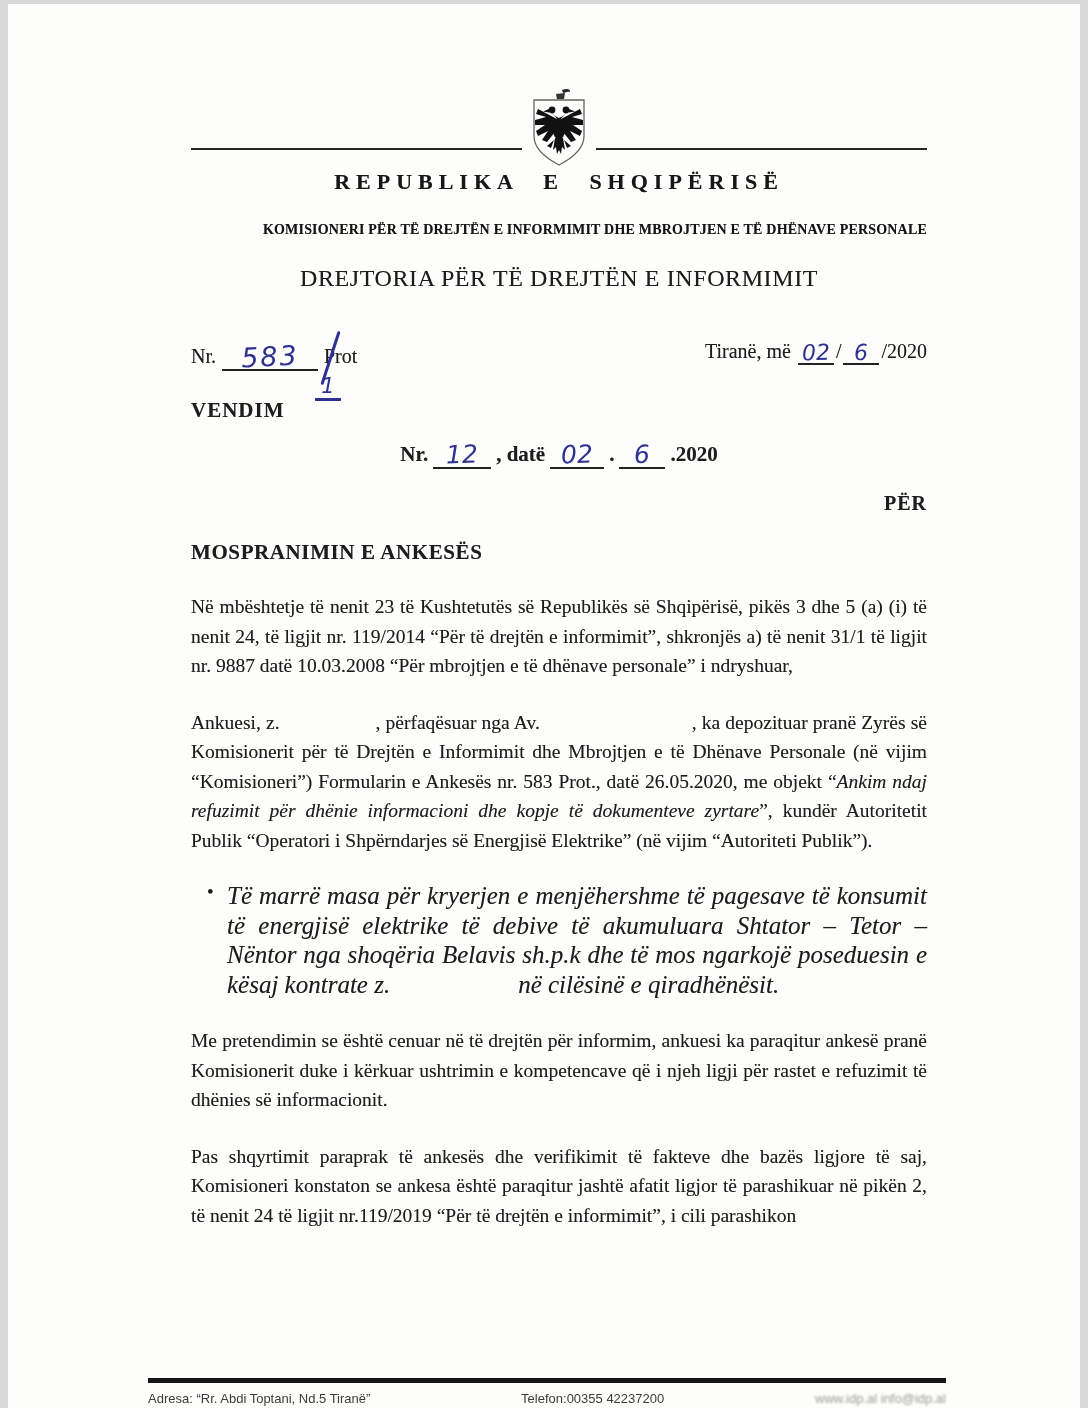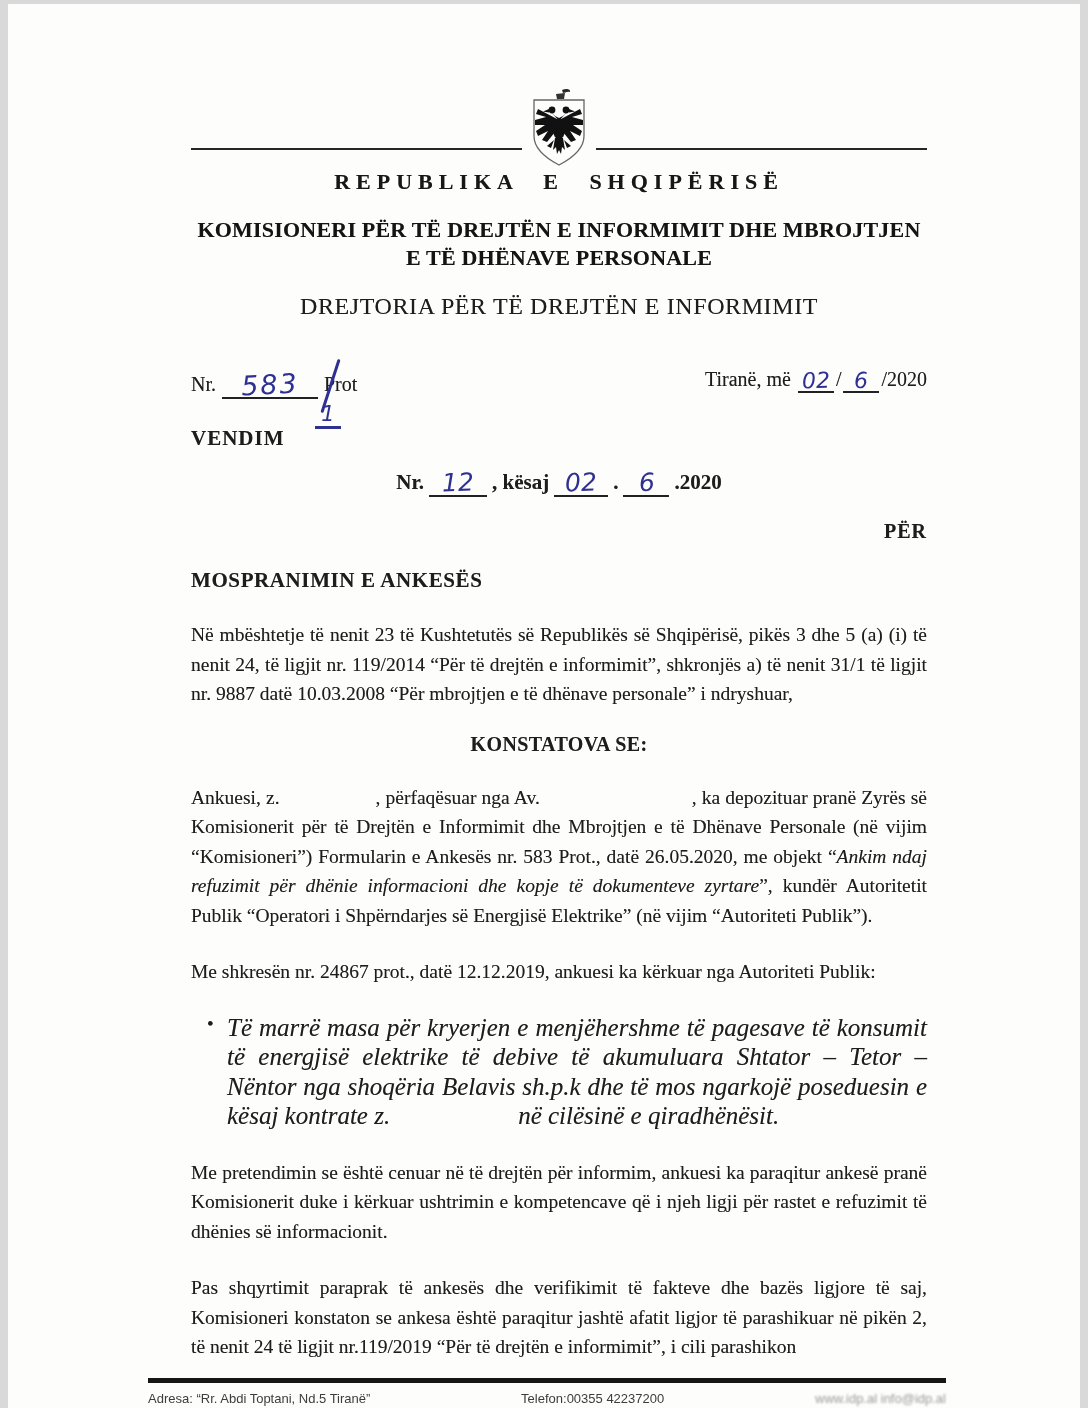--- a/index.html
+++ b/index.html
@@ -14,22 +14,22 @@
   .content { padding:84px 153px 0 168px; }
 
   
   .emblem-row { display:flex; align-items:flex-start; height:74px; }
   .rule { flex:1; height:2px; background:#262626; margin-top:60px; }
   .shield-wrap { width:68px; height:78px; margin:0 3px; position:relative; }
 
   
   .republic { text-align:center; margin-top:7px; font-weight:bold; font-size:22px;
               letter-spacing:6px; word-spacing:14px; color:#171717; }
-  .institution { width:100%; margin:21px auto 0; text-align:center; font-weight:bold;
-                 font-size:22px; line-height:28px; letter-spacing:.2px; color:#141414; }
+  .institution { width:100%; margin:21px auto 0; text-align:right; font-weight:bold;
+                 font-size:14px; line-height:28px; letter-spacing:.2px; color:#141414; }
   .directorate { text-align:center; margin-top:21px; font-size:24px; letter-spacing:.6px; }
 
   
   .prot-row { display:flex; justify-content:space-between; margin-top:46px;
               font-size:20px; height:34px; }
   .prot-left { position:relative; white-space:nowrap; }
   .prot-right { white-space:nowrap; }
   .hw { font-family:"DejaVu Sans", sans-serif; font-style:italic; color:#2e3192;
         text-shadow:none; }
   .slot { display:inline-block; border-bottom:2px solid #222; text-align:center;
@@ -127,32 +127,30 @@
         <span class="hw below-one">1</span>
       </div>
       <div class="prot-right">
         <span>Tiranë, më</span>
         <span class="slot date-slot"><span class="hw">02</span></span><span>/</span><span class="slot date-slot"><span class="hw">6</span></span><span>/2020</span>
       </div>
     </div>
 
     <div class="vendim">VENDIM</div>
     <div class="dec-nr">
-      <span>Nr.</span><span class="slot dec-slot w58"><span class="hw">12</span></span><span>, kësaj</span><span class="slot dec-slot w54"><span class="hw">02</span></span><span>.</span><span class="slot dec-slot w46"><span class="hw">6</span></span><span>.2020</span>
+      <span>Nr.</span><span class="slot dec-slot w58"><span class="hw">12</span></span><span>, datë</span><span class="slot dec-slot w54"><span class="hw">02</span></span><span>.</span><span class="slot dec-slot w46"><span class="hw">6</span></span><span>.2020</span>
     </div>
     <div class="per">PËR</div>
     <div class="subject">MOSPRANIMIN E ANKESËS</div>
 
     <p class="par">Në mbështetje të nenit 23 të Kushtetutës së Republikës së Shqipërisë, pikës 3 dhe 5 (a) (i) të nenit 24, të ligjit nr. 119/2014 “Për të drejtën e informimit”, shkronjës a) të nenit 31/1 të ligjit nr. 9887 datë 10.03.2008 “Për mbrojtjen e të dhënave personale” i ndryshuar,</p>
 
-    <div class="konstatova">KONSTATOVA SE:</div>
 
     <p class="par"><span>Ankuesi, z.</span><span class="gap g1"></span><span>, përfaqësuar nga Av.</span><span class="gap g2"></span><span>, ka depozituar pranë Zyrës së Komisionerit për të Drejtën e Informimit dhe Mbrojtjen e të Dhënave Personale (në vijim “Komisioneri”) Formularin e Ankesës nr. 583 Prot., datë 26.05.2020, me objekt “</span><span class="it">Ankim ndaj refuzimit për dhënie informacioni dhe kopje të dokumenteve zyrtare</span><span>”, kundër Autoritetit Publik “Operatori i Shpërndarjes së Energjisë Elektrike” (në vijim “Autoriteti Publik”).</span></p>
 
-    <p class="par">Me shkresën nr. 24867 prot., datë 12.12.2019, ankuesi ka kërkuar nga Autoriteti Publik:</p>
 
     <div class="bullet-row">
       <div class="bullet-dot">•</div>
       <div class="bullet-text"><span>Të marrë masa për kryerjen e menjëhershme të pagesave të konsumit të energjisë elektrike të debive të akumuluara Shtator – Tetor – Nëntor nga shoqëria Belavis sh.p.k dhe të mos ngarkojë poseduesin e kësaj kontrate z.</span><span class="gap g3"></span><span>në cilësinë e qiradhënësit.</span></div>
     </div>
 
     <p class="par">Me pretendimin se është cenuar në të drejtën për informim, ankuesi ka paraqitur ankesë pranë Komisionerit duke i kërkuar ushtrimin e kompetencave që i njeh ligji për rastet e refuzimit të dhënies së informacionit.</p>
 
     <p class="par">Pas shqyrtimit paraprak të ankesës dhe verifikimit të fakteve dhe bazës ligjore të saj, Komisioneri konstaton se ankesa është paraqitur jashtë afatit ligjor të parashikuar në pikën 2, të nenit 24 të ligjit nr.119/2019 “Për të drejtën e informimit”, i cili parashikon</p>
 

